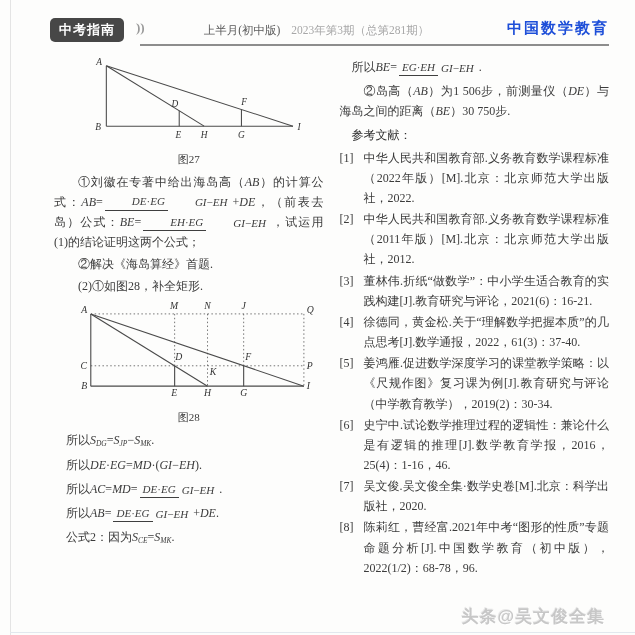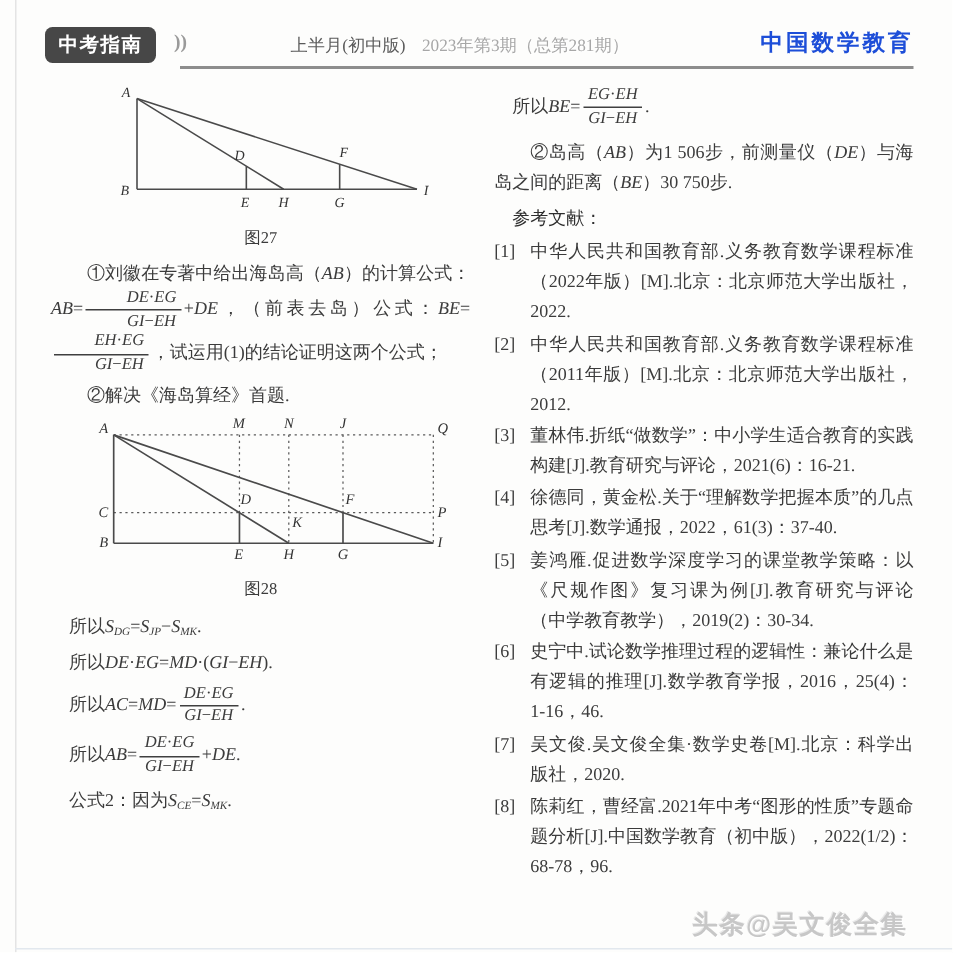--- a/index.html
+++ b/index.html
@@ -1,18 +1,18 @@
 <!DOCTYPE html>
 <html><head>
 <meta charset="utf-8">
 <style>
   html,body{margin:0;padding:0;background:#fff;}
   .page{
     width:635px;height:635px;box-sizing:border-box;position:relative;
-    padding:12px 26px 0 34px;background:#fdfdfc;overflow:hidden;
+    padding:12px 26px 0 54px;background:#fdfdfc;overflow:hidden;
     font-family:"Liberation Serif","DejaVu Serif",serif;color:#3b3b3b;
   }
   .fold{position:absolute;left:10px;top:0;bottom:0;width:1px;background:#e4e4e4;}
   .bottom-rule{position:absolute;left:10px;right:0;bottom:2px;height:1px;background:#e2e8ee;}
 
   
   header{position:relative;height:34px;}
   .badge{
     position:absolute;left:-4px;top:6px;background:#474747;color:#fff;
     font-family:"Liberation Sans","DejaVu Sans",sans-serif;font-weight:bold;
@@ -34,21 +34,21 @@
   figcaption{font-size:11px;margin-top:0;color:#3b3b3b;}
   svg .s{stroke:#4a4a4a;stroke-width:1.2;fill:none;}
   svg .d{stroke:#5a5a5a;stroke-width:0.9;fill:none;stroke-dasharray:1.6 2.6;}
   svg text{font-size:10.5px;font-style:italic;fill:#333;
     font-family:"Liberation Serif","DejaVu Serif",serif;}
 
   .para{margin:2px 0;text-indent:2em;}
   .math-line{margin:4px 0 4px 1em;}
   i{font-family:"Liberation Serif","DejaVu Serif",serif;}
   sub{font-size:0.62em;vertical-align:-0.3em;letter-spacing:0;}
-  .frac{display:inline-flex;flex-direction:column;align-items:center;
+  .frac{display:inline-flex;flex-direction:row;align-items:center;
     vertical-align:middle;margin:0 2px;line-height:1.25;font-size:0.92em;}
   .fnum{padding:0 3px 0.5px;border-bottom:1px solid #3f3f3f;}
   .fden{padding:0.5px 3px 0;}
 
   .refs-heading{margin:4px 0 2px 1em;font-weight:normal;color:#2e2e2e;}
   ol.refs{list-style:none;margin:0;padding:0;}
   ol.refs li{display:flex;margin:0 0 1px;}
   .ref-num{width:24px;flex-shrink:0;}
   .ref-text{flex:1;text-align:justify;}
 
@@ -102,20 +102,21 @@
       </figure>
 
       <p class="para">①刘徽在专著中给出海岛高（<i>AB</i>）的计算公式：<i>AB</i>=<span class="frac">
             <span class="fnum"><i>DE</i>·<i>EG</i></span>
             <span class="fden"><i>GI</i>−<i>EH</i></span>
           </span>+<i>DE</i>，（前表去岛）公式：<i>BE</i>=<span class="frac">
             <span class="fnum"><i>EH</i>·<i>EG</i></span>
             <span class="fden"><i>GI</i>−<i>EH</i></span>
           </span>，试运用(1)的结论证明这两个公式；</p>
       <p class="para">②解决《海岛算经》首题.</p>
+      <p class="para">(2)①如图28，补全矩形.</p>
 
       <figure>
         <svg width="252" height="103" viewBox="0 0 272 111">
           <line class="d" x1="30" y1="16" x2="260" y2="16"></line>
           <line class="d" x1="30" y1="72" x2="260" y2="72"></line>
           <line class="d" x1="260" y1="16" x2="260" y2="94"></line>
           <line class="d" x1="120.5" y1="16" x2="120.5" y2="72"></line>
           <line class="d" x1="156" y1="16" x2="156" y2="94"></line>
           <line class="d" x1="195" y1="16" x2="195" y2="72"></line>
           <line class="s" x1="30" y1="16" x2="30" y2="94"></line>

